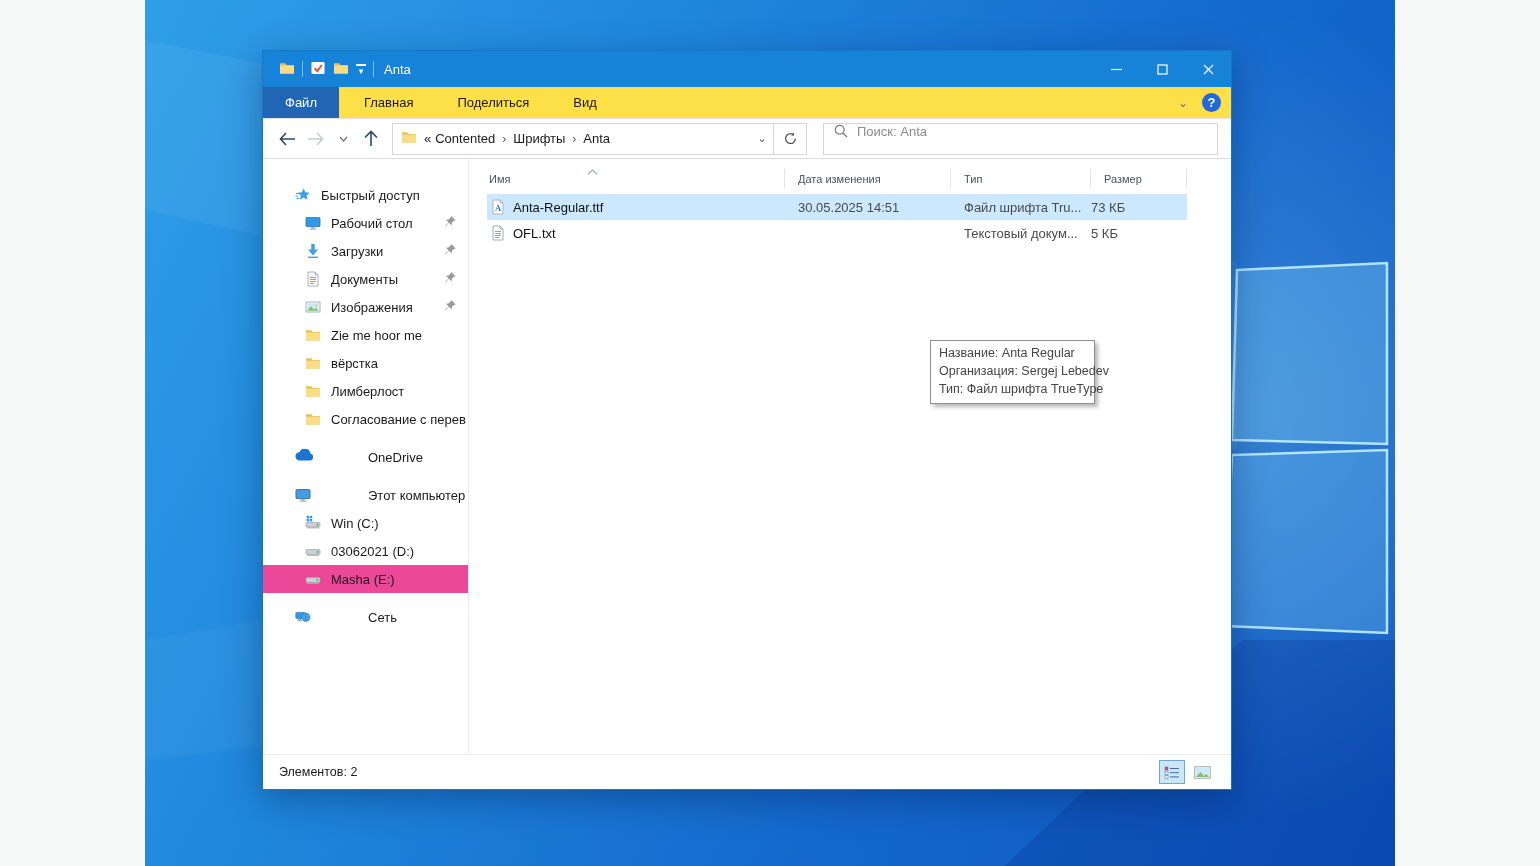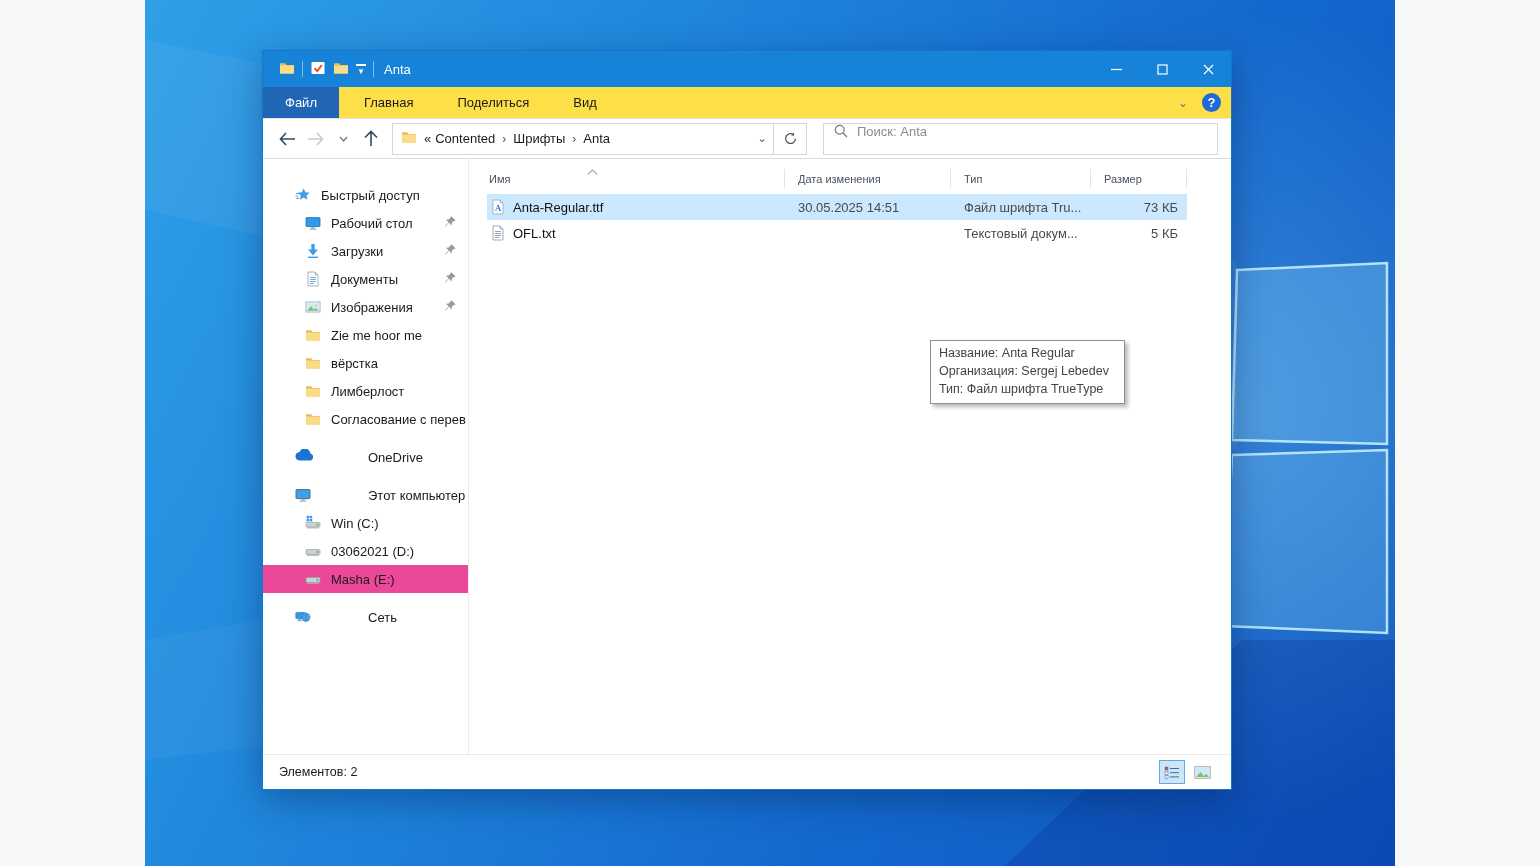--- a/index.html
+++ b/index.html
@@ -83,24 +83,24 @@
   .colcell::after { content:""; position:absolute; right:0; top:5px; height:19px; width:1px; background:#e3e3e3; }
   .sortmark { position:absolute; top:1px; left:118px; }
   .rows { margin-left:18px; }
   .frow { display:grid; grid-template-columns:298px 166px 140px 96px; height:26px;
     align-items:center; font-size:13px; width:700px; }
   .frow.selected { background:#cce8ff; }
   .fcell-name { display:flex; align-items:center; gap:7px; padding-left:3px; color:#111;
     overflow:hidden; white-space:nowrap; }
   .fcell-name .icon { width:16px; height:16px; flex:0 0 auto; }
   .fcell { color:#4a4a4a; padding-left:13px; white-space:nowrap; overflow:hidden; }
-  .fcell.size { text-align:right; padding-right:9px; padding-left:0; }
-
-  
-  .tooltip { position:absolute; left:461px; top:181px; width:195px; background:#ffffff;
+  .fcell.size { padding-right:23px; padding-left:0; }
+
+  
+  .tooltip { position:absolute; left:461px; top:181px; width:165px; background:#ffffff;
     border:1px solid #8f8f8f; box-shadow:3px 3px 4px rgba(0,0,0,.28); padding:3px 8px 5px 8px;
     font-size:12.5px; color:#444; line-height:18px; z-index:5; white-space:nowrap; }
 
   
   .statusbar { height:35px; border-top:1px solid #eaeaea; display:flex; align-items:center;
     padding:0 16px 0 16px; font-size:12.5px; color:#1a1a1a; flex:0 0 auto; }
   .status-right { margin-left:auto; display:flex; gap:4px; }
   .viewbtn { width:26px; height:24px; display:flex; align-items:center; justify-content:center;
     border:1px solid transparent; }
   .viewbtn.active { border-color:#66a7dd; background:#cde6f7; }

